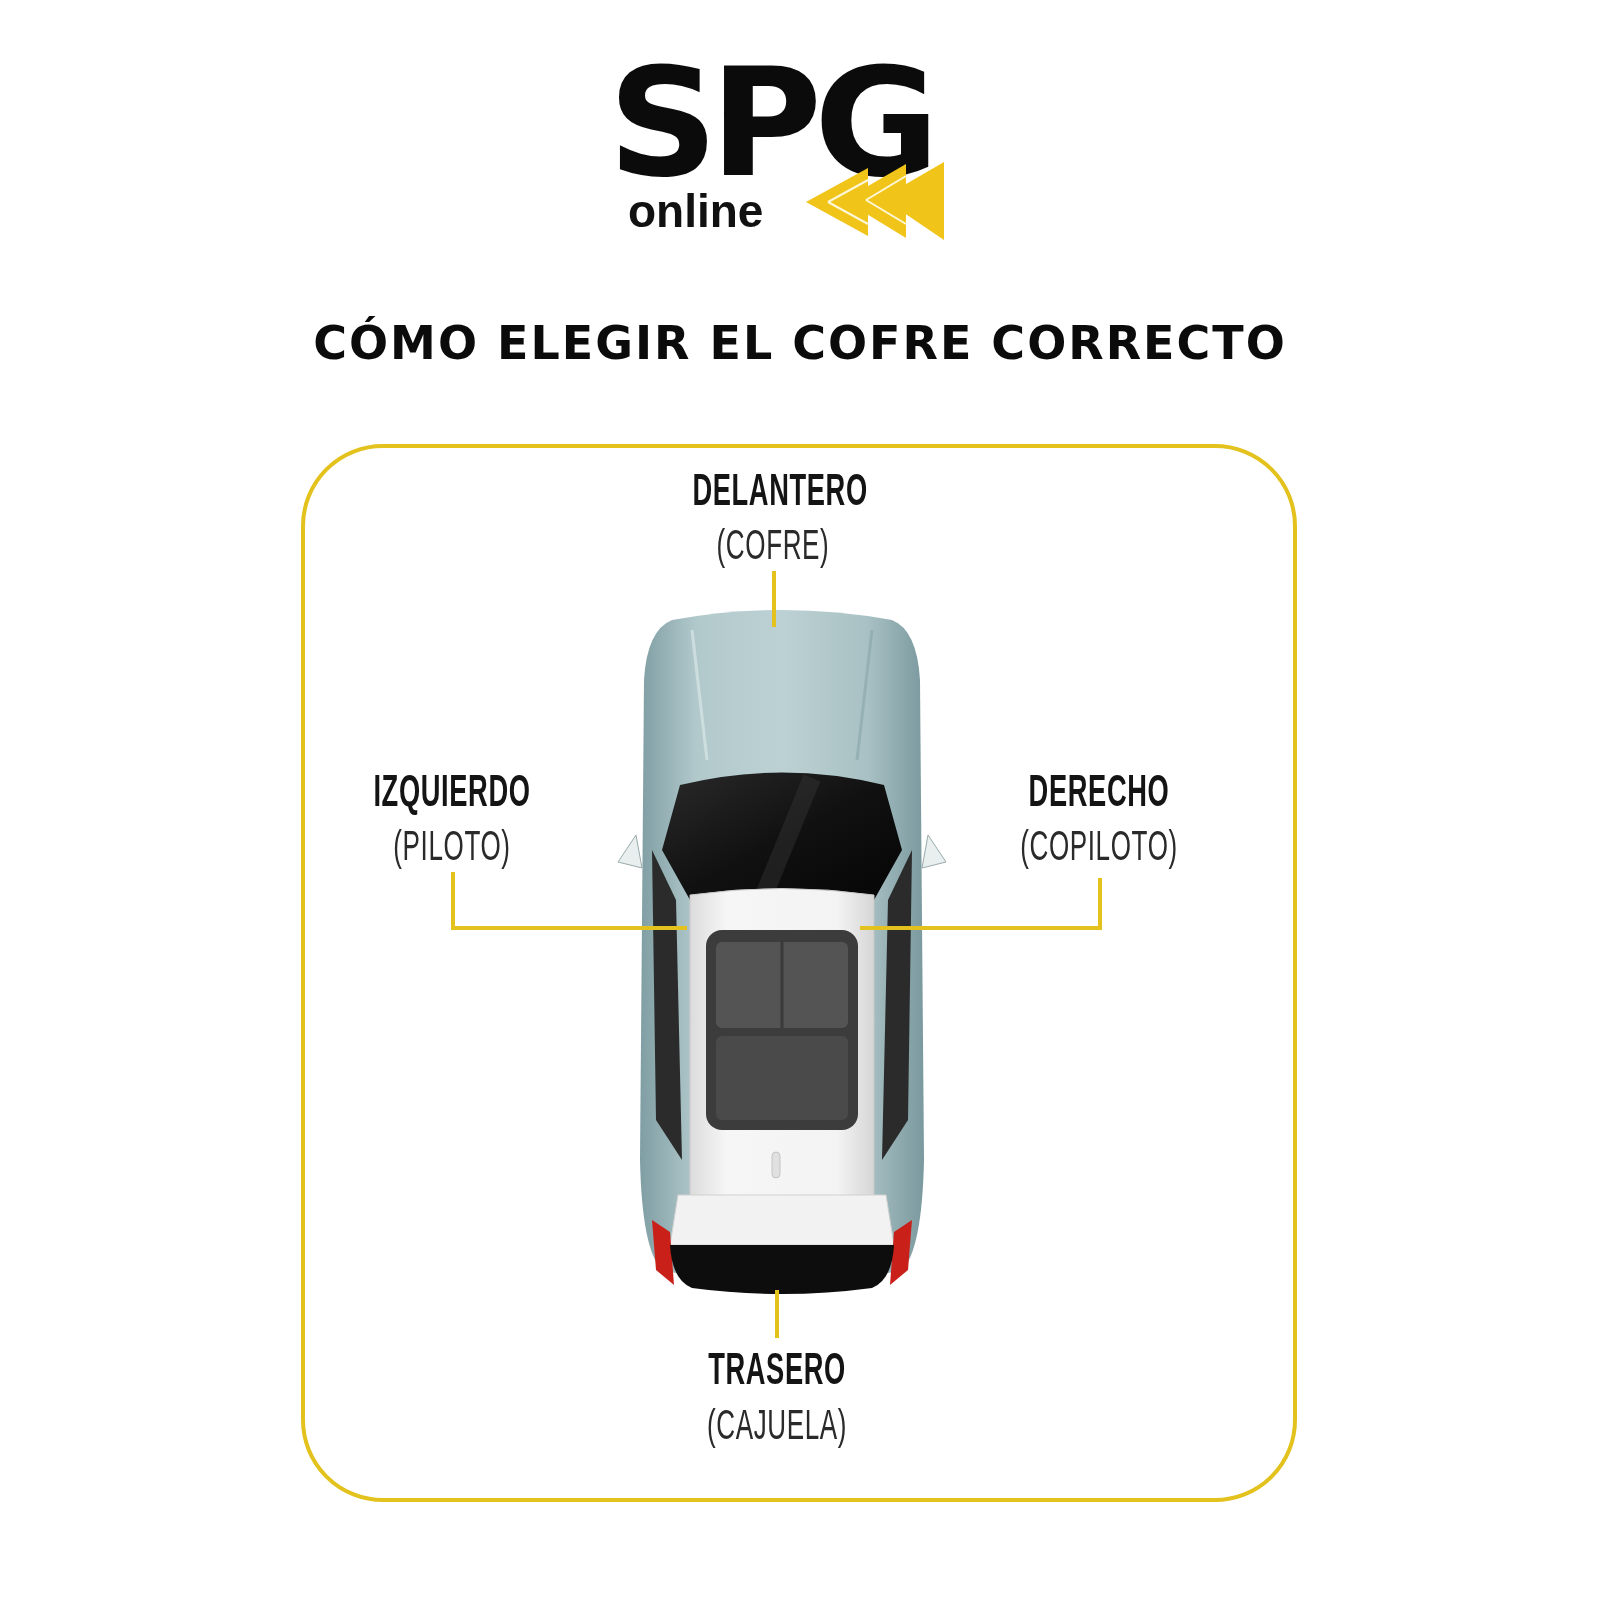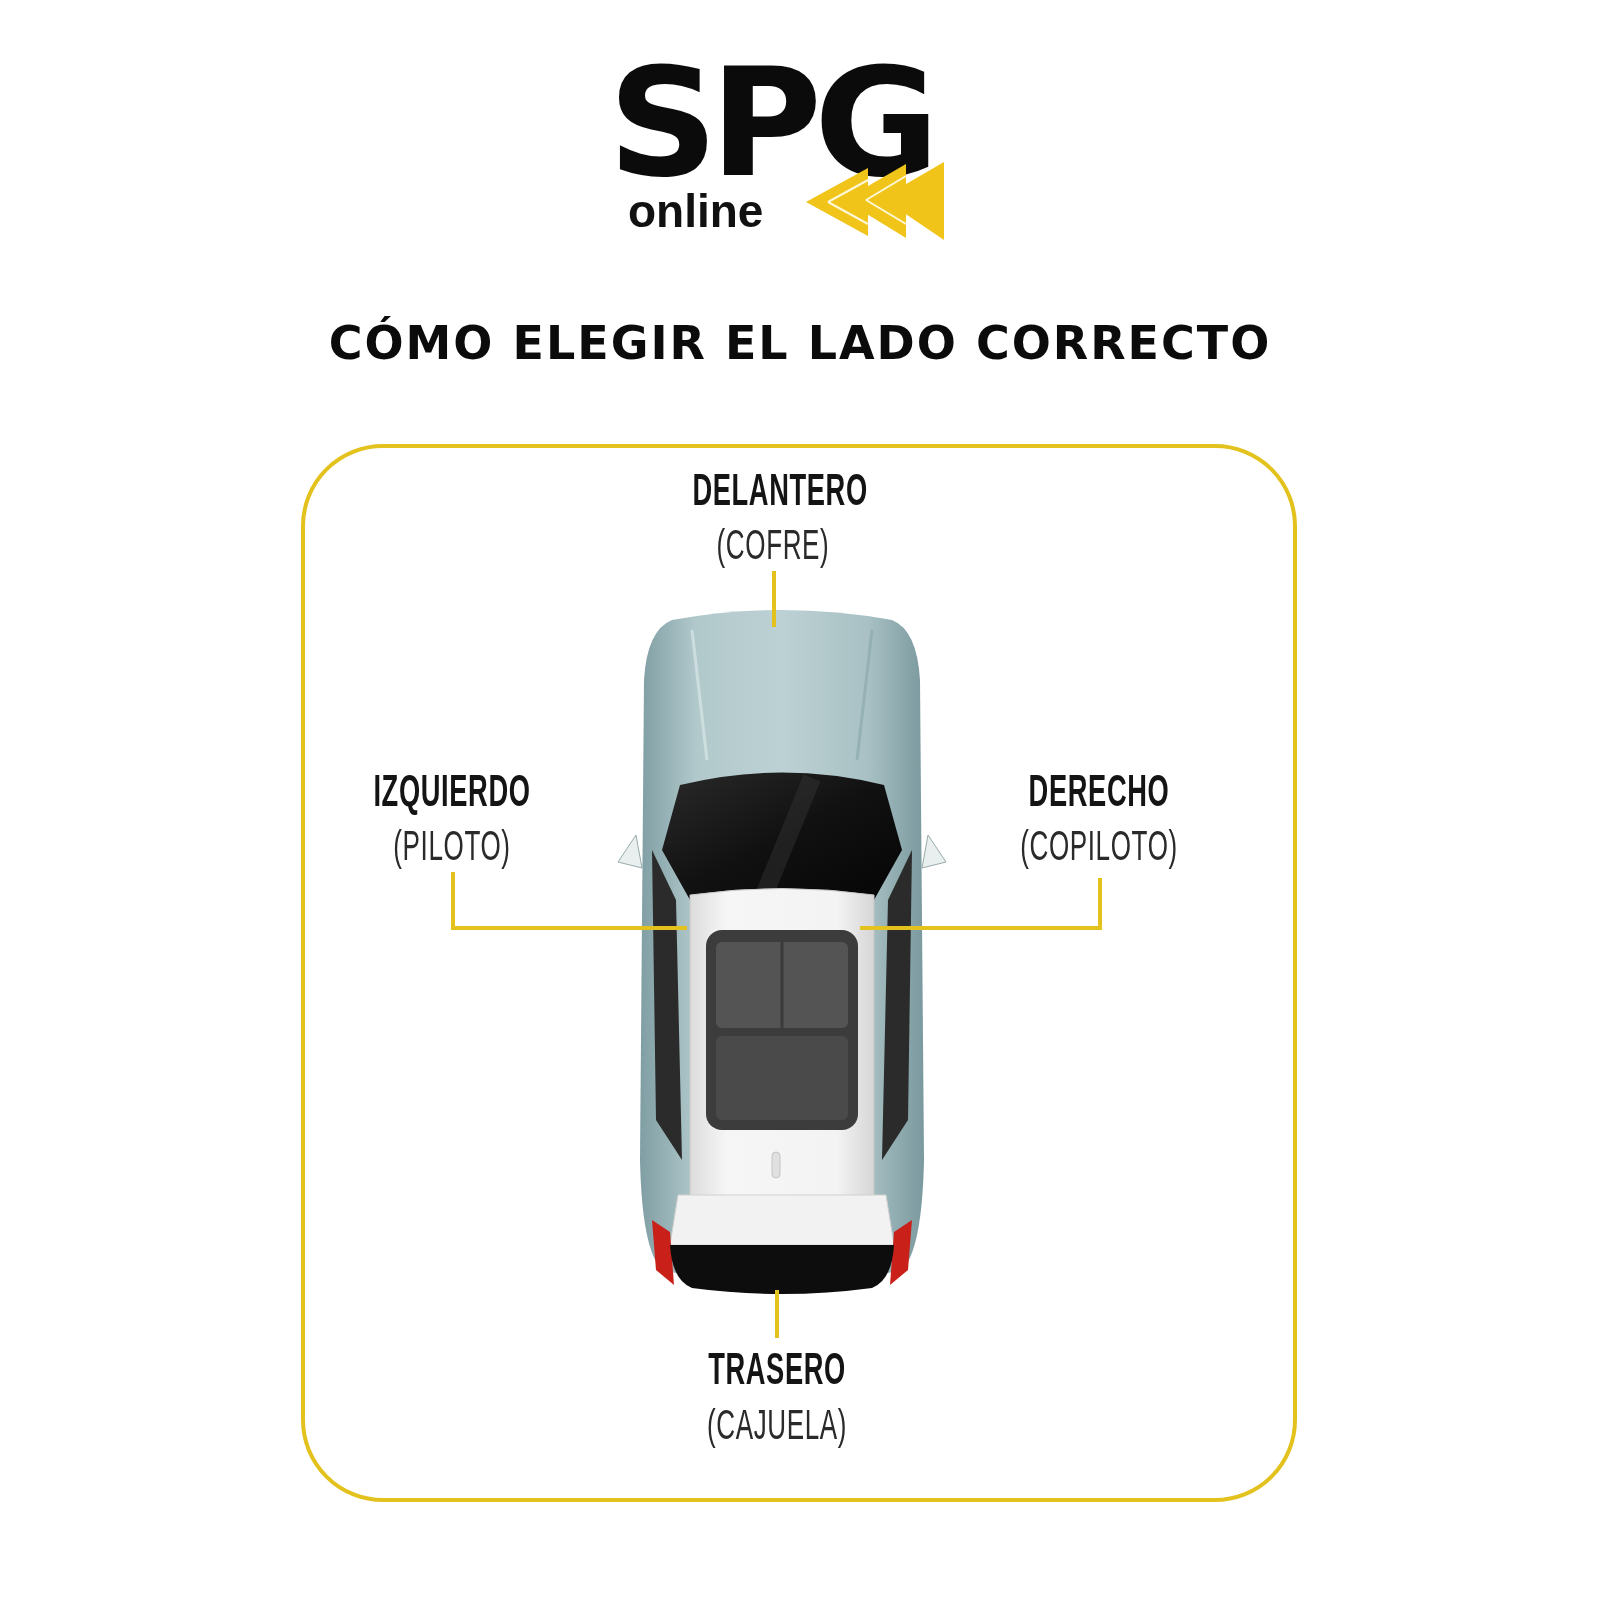--- a/index.html
+++ b/index.html
@@ -44,21 +44,21 @@
     <polygon points="0,40 62,6 62,74" fill="#f0c419"></polygon>
     <polygon points="38,38 100,2 100,76" fill="#f0c419"></polygon>
     <polygon points="76,36 138,0 138,78" fill="#f0c419"></polygon>
     <polyline points="22,40 62,18" stroke="#fff8d8" stroke-width="2" fill="none"></polyline>
     <polyline points="22,40 62,62" stroke="#fff8d8" stroke-width="2" fill="none"></polyline>
     <polyline points="60,38 100,14" stroke="#fff8d8" stroke-width="2" fill="none"></polyline>
     <polyline points="60,38 100,62" stroke="#fff8d8" stroke-width="2" fill="none"></polyline>
   </svg>
 </div>
 
-<div class="abs page-title">CÓMO ELEGIR EL LADO CORRECTO</div>
+<div class="abs page-title">CÓMO ELEGIR EL COFRE CORRECTO</div>
 
 <div class="abs frame"></div>
 
 <div class="lbl lbl-main" style="left:643px; top:467px;">DELANTERO</div>
 <div class="lbl lbl-sub" style="left:643px; top:523px;">(COFRE)</div>
 
 <div class="lbl lbl-main" style="left:322px; top:768px;">IZQUIERDO</div>
 <div class="lbl lbl-sub" style="left:322px; top:824px;">(PILOTO)</div>
 
 <div class="lbl lbl-main" style="left:969px; top:768px;">DERECHO</div>

